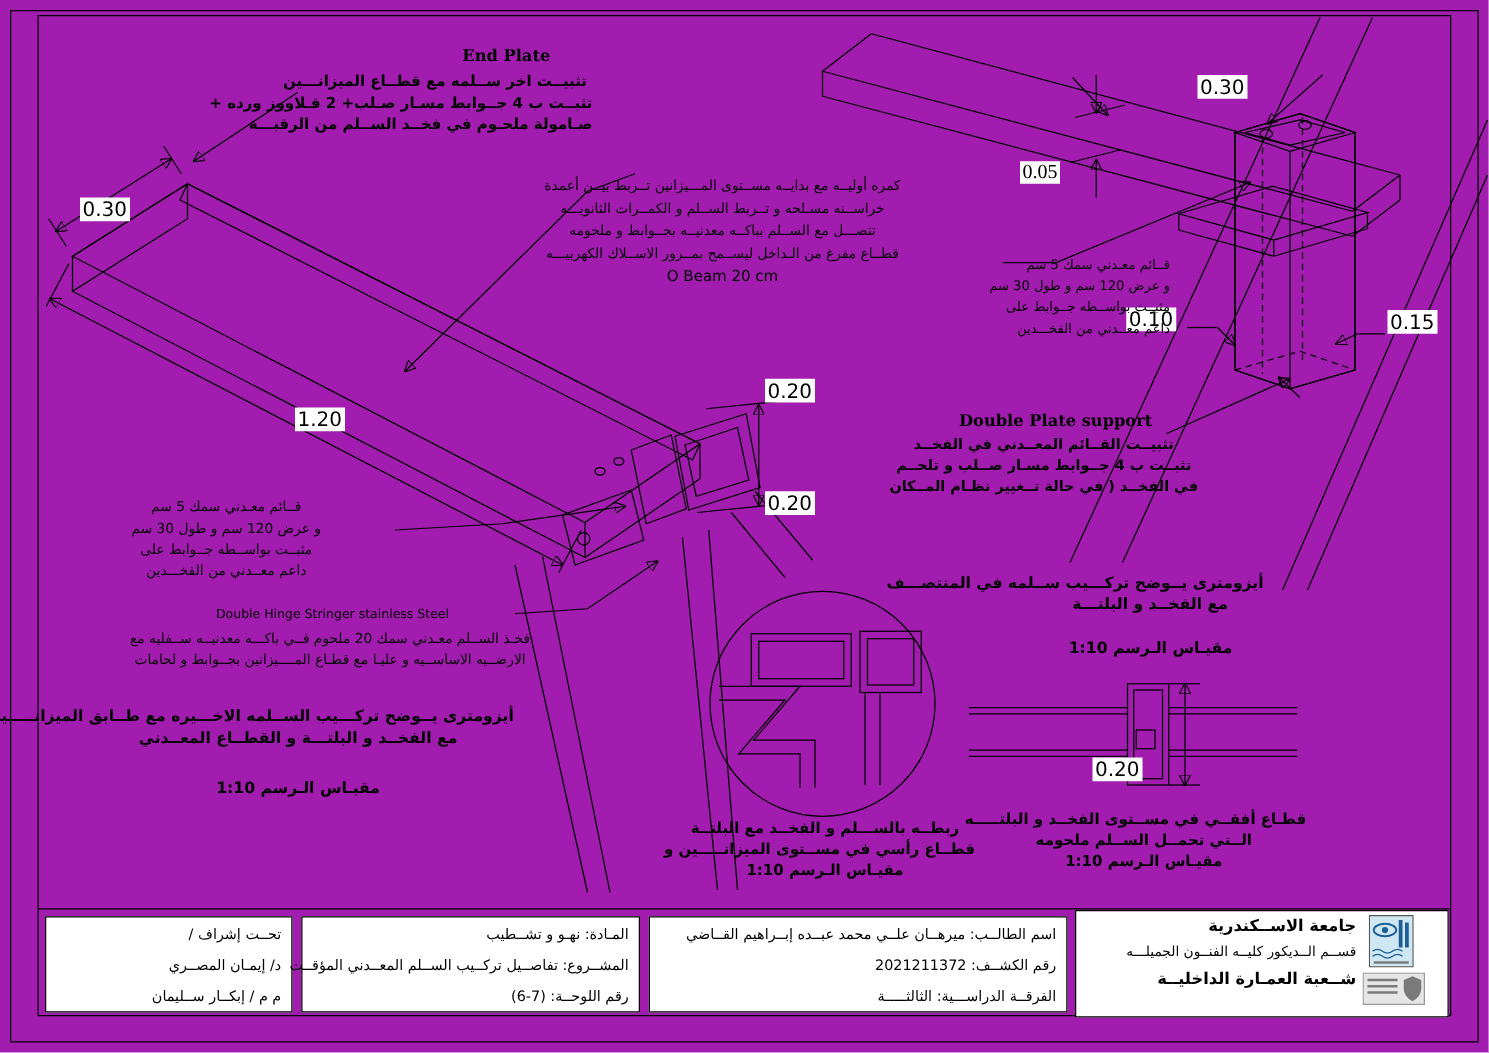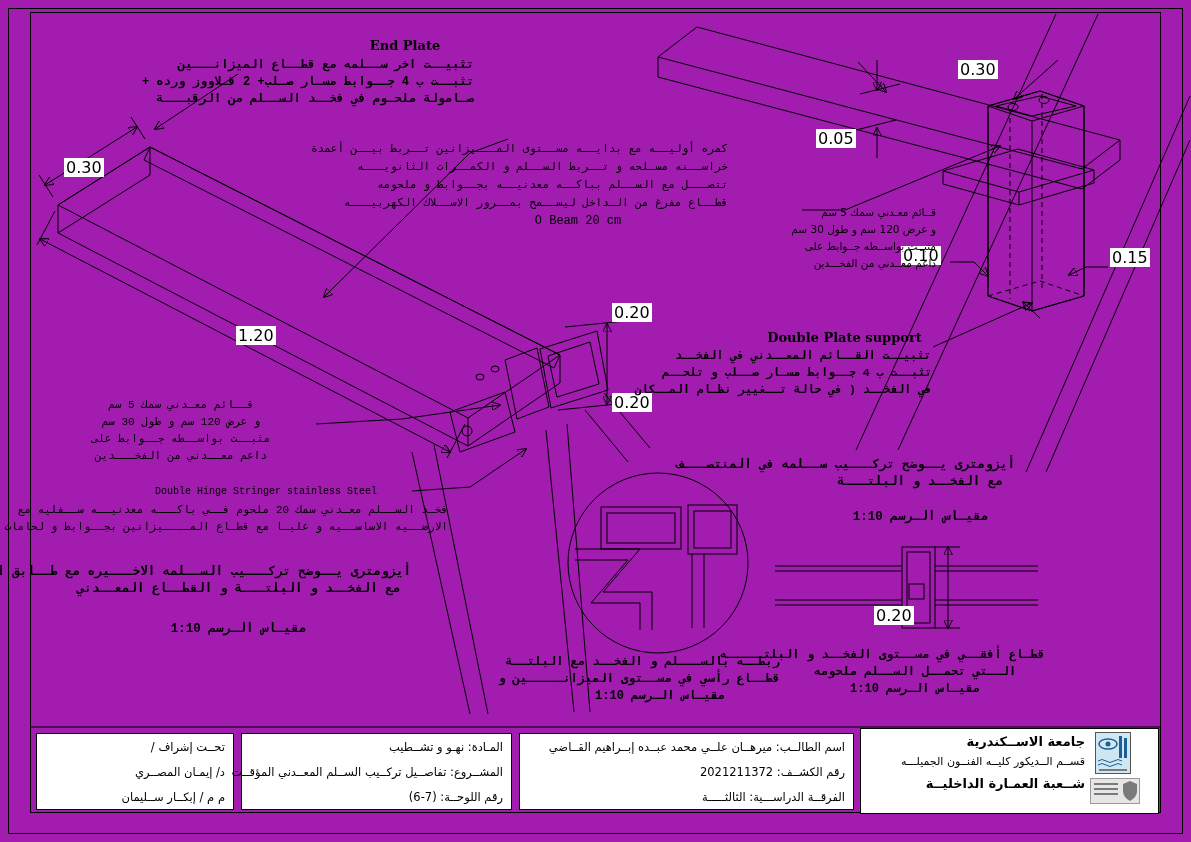--- a/index.html
+++ b/index.html
@@ -3,21 +3,21 @@
 <meta charset="utf-8">
 <style>
   html,body{margin:0;padding:0;background:#fff;}
   .sheet{position:relative;width:1191px;height:842px;background:#a21caf;overflow:hidden;
          font-family:"DejaVu Sans",sans-serif;color:#000;}
   svg.lineart{position:absolute;left:0;top:0;}
   .lineart line,.lineart polyline,.lineart polygon,.lineart rect,.lineart circle,
   .lineart ellipse,.lineart path{stroke:#000;fill:none;stroke-width:1;}
   .lbl{position:absolute;white-space:nowrap;color:#000;}
   .ar{direction:rtl;}
-  .ctr{text-align:center;font-family:Liberation Mono, monospace;}
+  .ctr{text-align:center;}
   .rgt{text-align:right;}
   .b{font-weight:bold;}
   .serif{font-family:"DejaVu Serif",serif;}
   .dim{font-size:16px;background:#fff;padding:0 2px;font-family:"DejaVu Sans",sans-serif;}
   .note{font-size:11px;line-height:18px;}
   .note17{font-size:11px;line-height:17px;}
   .cap{font-size:12.5px;line-height:17px;font-weight:bold;}
   .tb-box{position:absolute;border:1px solid #000;background:#fff;}
   .tb-line{font-size:11.5px;line-height:23px;padding:2px 8px 0 4px;direction:rtl;text-align:right;white-space:nowrap;}
   .uni-wrap{position:absolute;left:862px;top:728px;width:295px;height:84px;}
@@ -204,33 +204,33 @@
     <div>الارضــيه الاساســيه و عليـا مع قطـاع المــــيزانين بجــوابط و لحامات</div>
   </div>
 
   <div class="lbl ar ctr cap" style="left:66px;top:564px;width:345px;">
     <div>أيزومترى يــوضح تركـــيب الســلمه الاخـــيره مع طــابق الميزانـــــين</div>
     <div>مع الفخــد و البلتـــة و القطــاع المعــدني</div>
   </div>
   <div class="lbl ar ctr cap" style="left:66px;top:621px;width:345px;">مقيـاس الـرسم 1:10</div>
 
   <div class="lbl dim" style="left:958px;top:60px;">0.30</div>
-  <div class="lbl dim" style="left:816px;top:129px;">0.05</div>
+  <div class="lbl dim" style="left:816px;top:129px;font-family:Liberation Serif, serif;">0.05</div>
   <div class="lbl dim" style="left:901px;top:246px;">0.10</div>
   <div class="lbl dim" style="left:1110px;top:248px;">0.15</div>
 
   <div class="lbl ar rgt" style="left:812px;top:204px;width:124px;font-size:10.5px;line-height:17px;">
     <div>قــائم معـدني سمك 5 سم</div>
     <div>و عرض 120 سم و طول 30 سم</div>
     <div>مثبــت بواســطه جــوابط على</div>
     <div>داعم معــدني من الفخـــدين</div>
   </div>
 
   <div class="lbl serif b ctr" style="left:752px;top:330px;width:185px;font-size:13px;">Double Plate support</div>
-  <div class="lbl ar ctr b" style="left:674px;top:347px;width:258px;font-size:11.5px;line-height:17px;">
+  <div class="lbl ar ctr b" style="left:706px;top:347px;width:258px;font-size:11.5px;line-height:17px;">
     <div>تثبيــت القــائم المعــدني  في الفخــد</div>
     <div>تثبــت ب 4 جــوابط مسـار صــلب و تلحــم</div>
     <div>في الفخــد (  في حالة تــغيير نظـام المــكان</div>
   </div>
 
   <div class="lbl ar ctr cap" style="left:705px;top:457px;width:310px;">أيزومترى يــوضح تركـــيب ســلمه  في المنتصـــف</div>
   <div class="lbl ar ctr cap" style="left:770px;top:474px;width:300px;text-align:center;">مع الفخــد و البلتـــة</div>
   <div class="lbl ar ctr cap" style="left:828px;top:509px;width:185px;">مقيـاس الـرسم 1:10</div>
 
   <div class="lbl ar ctr cap" style="left:540px;top:654px;width:240px;font-size:12px;">

